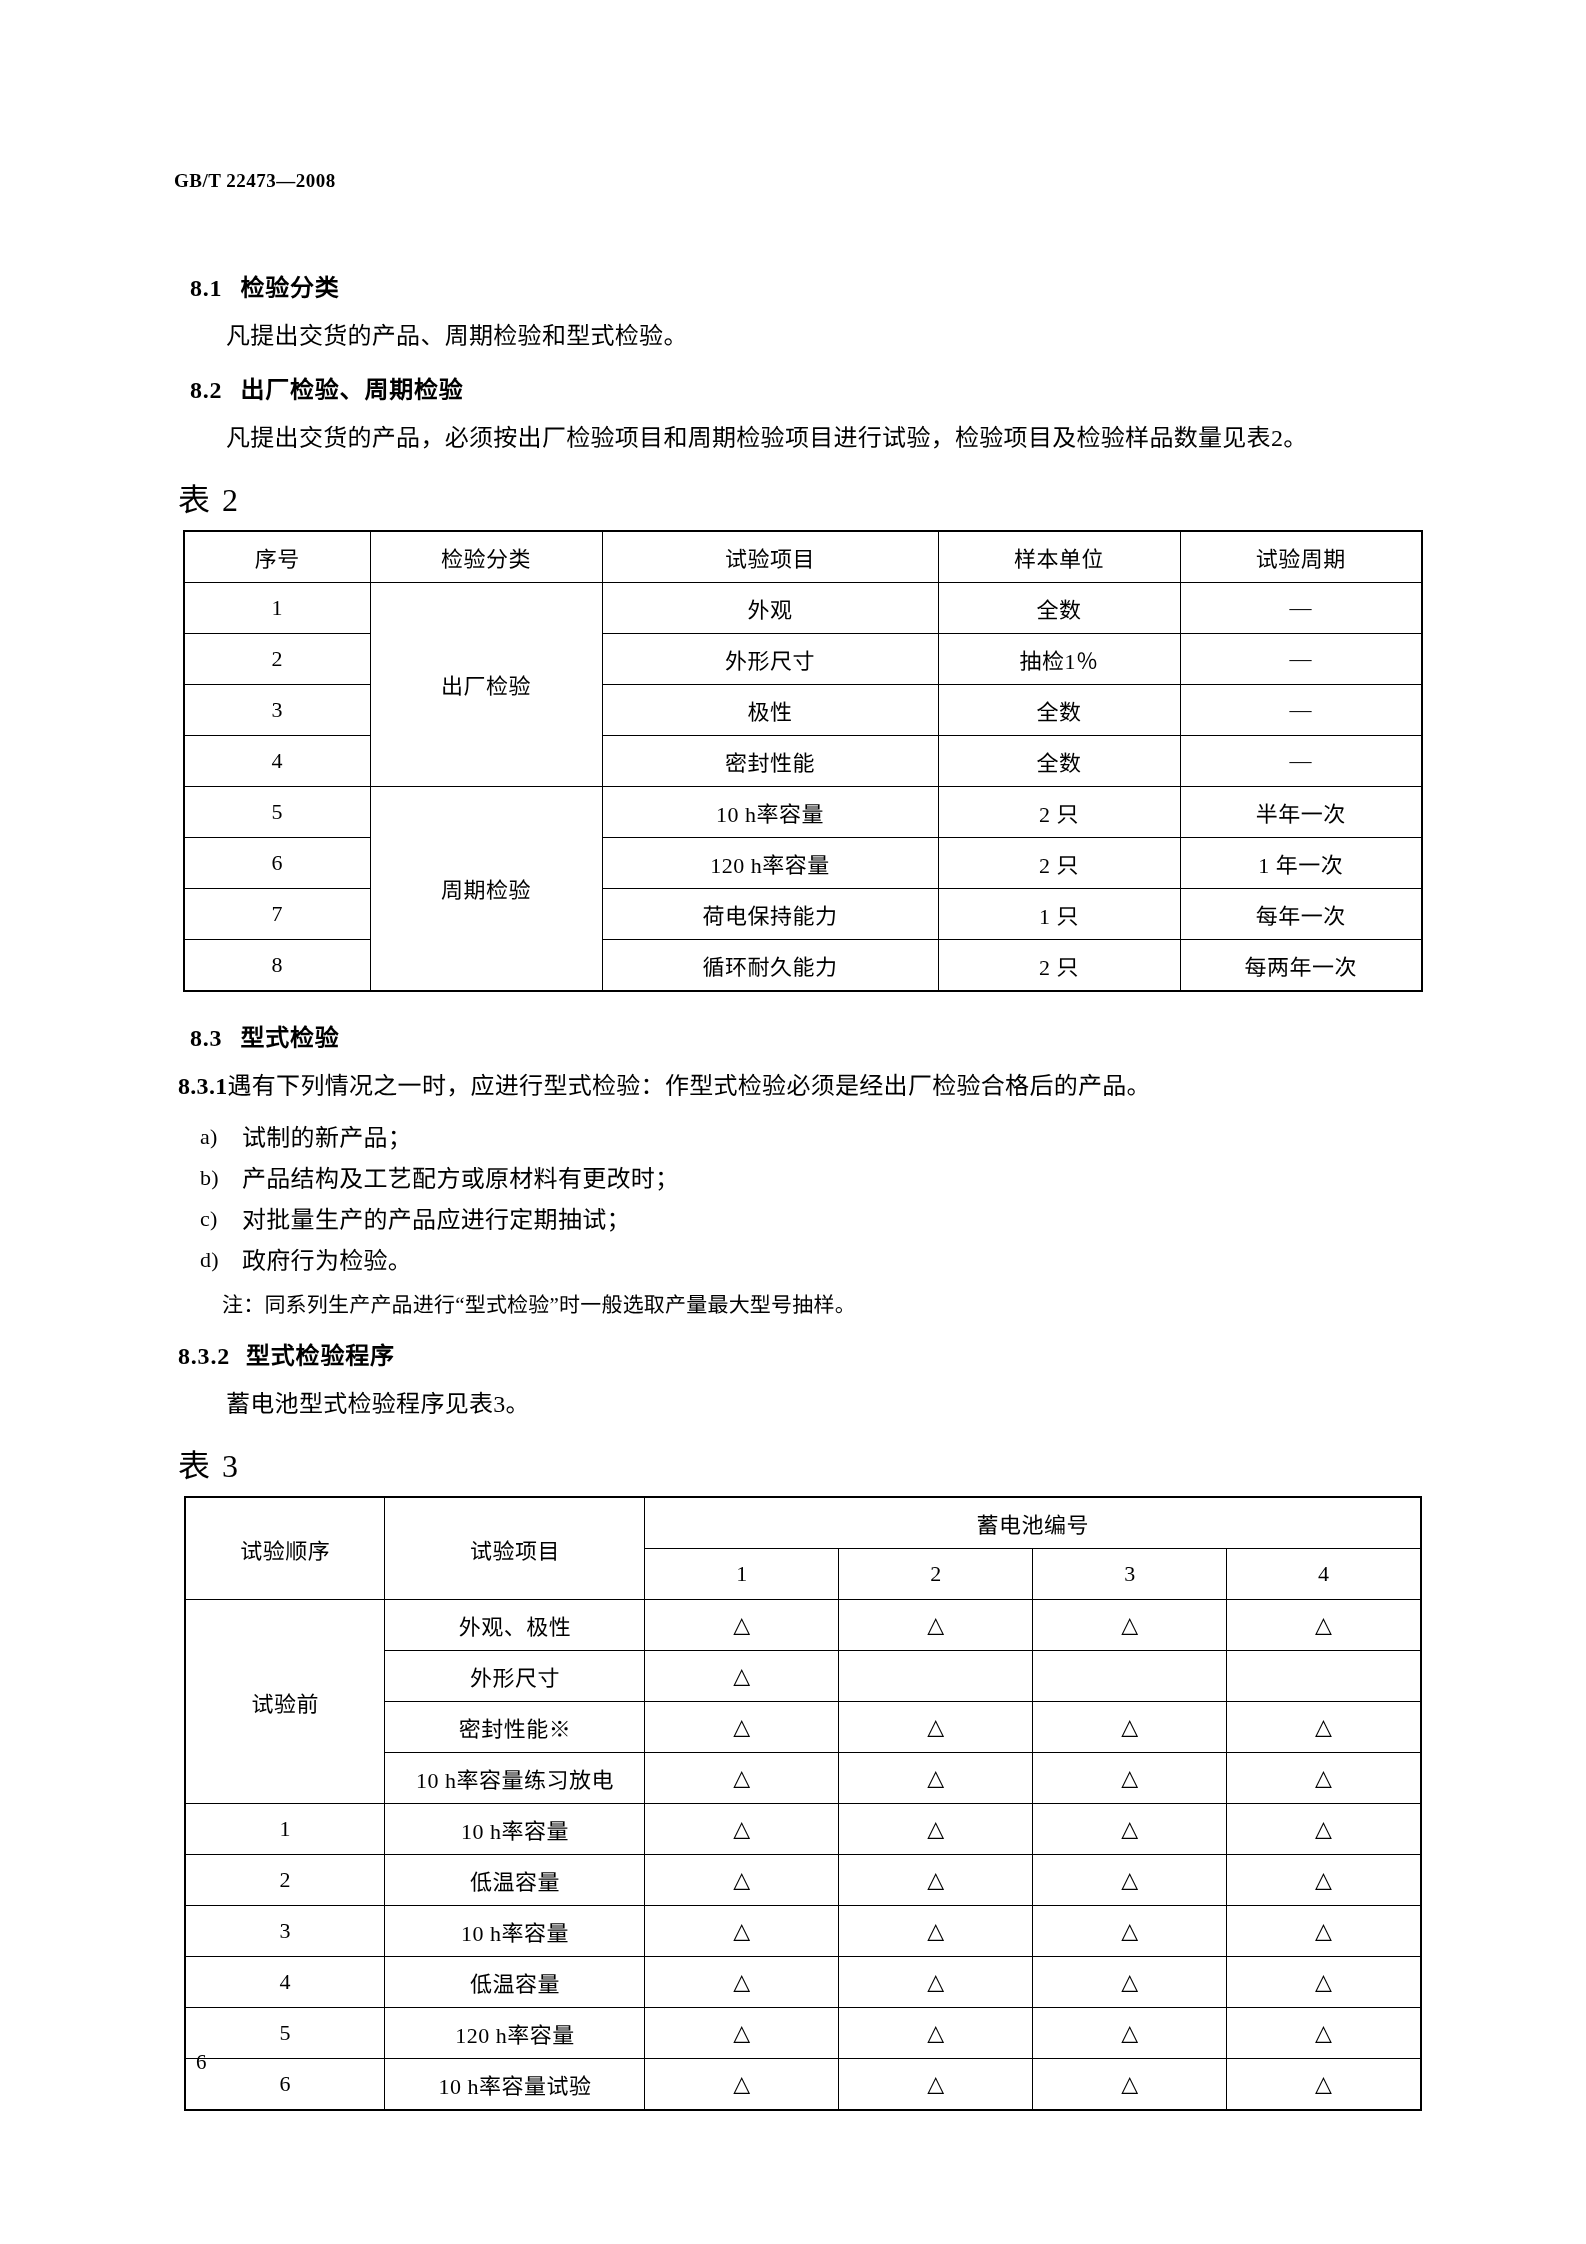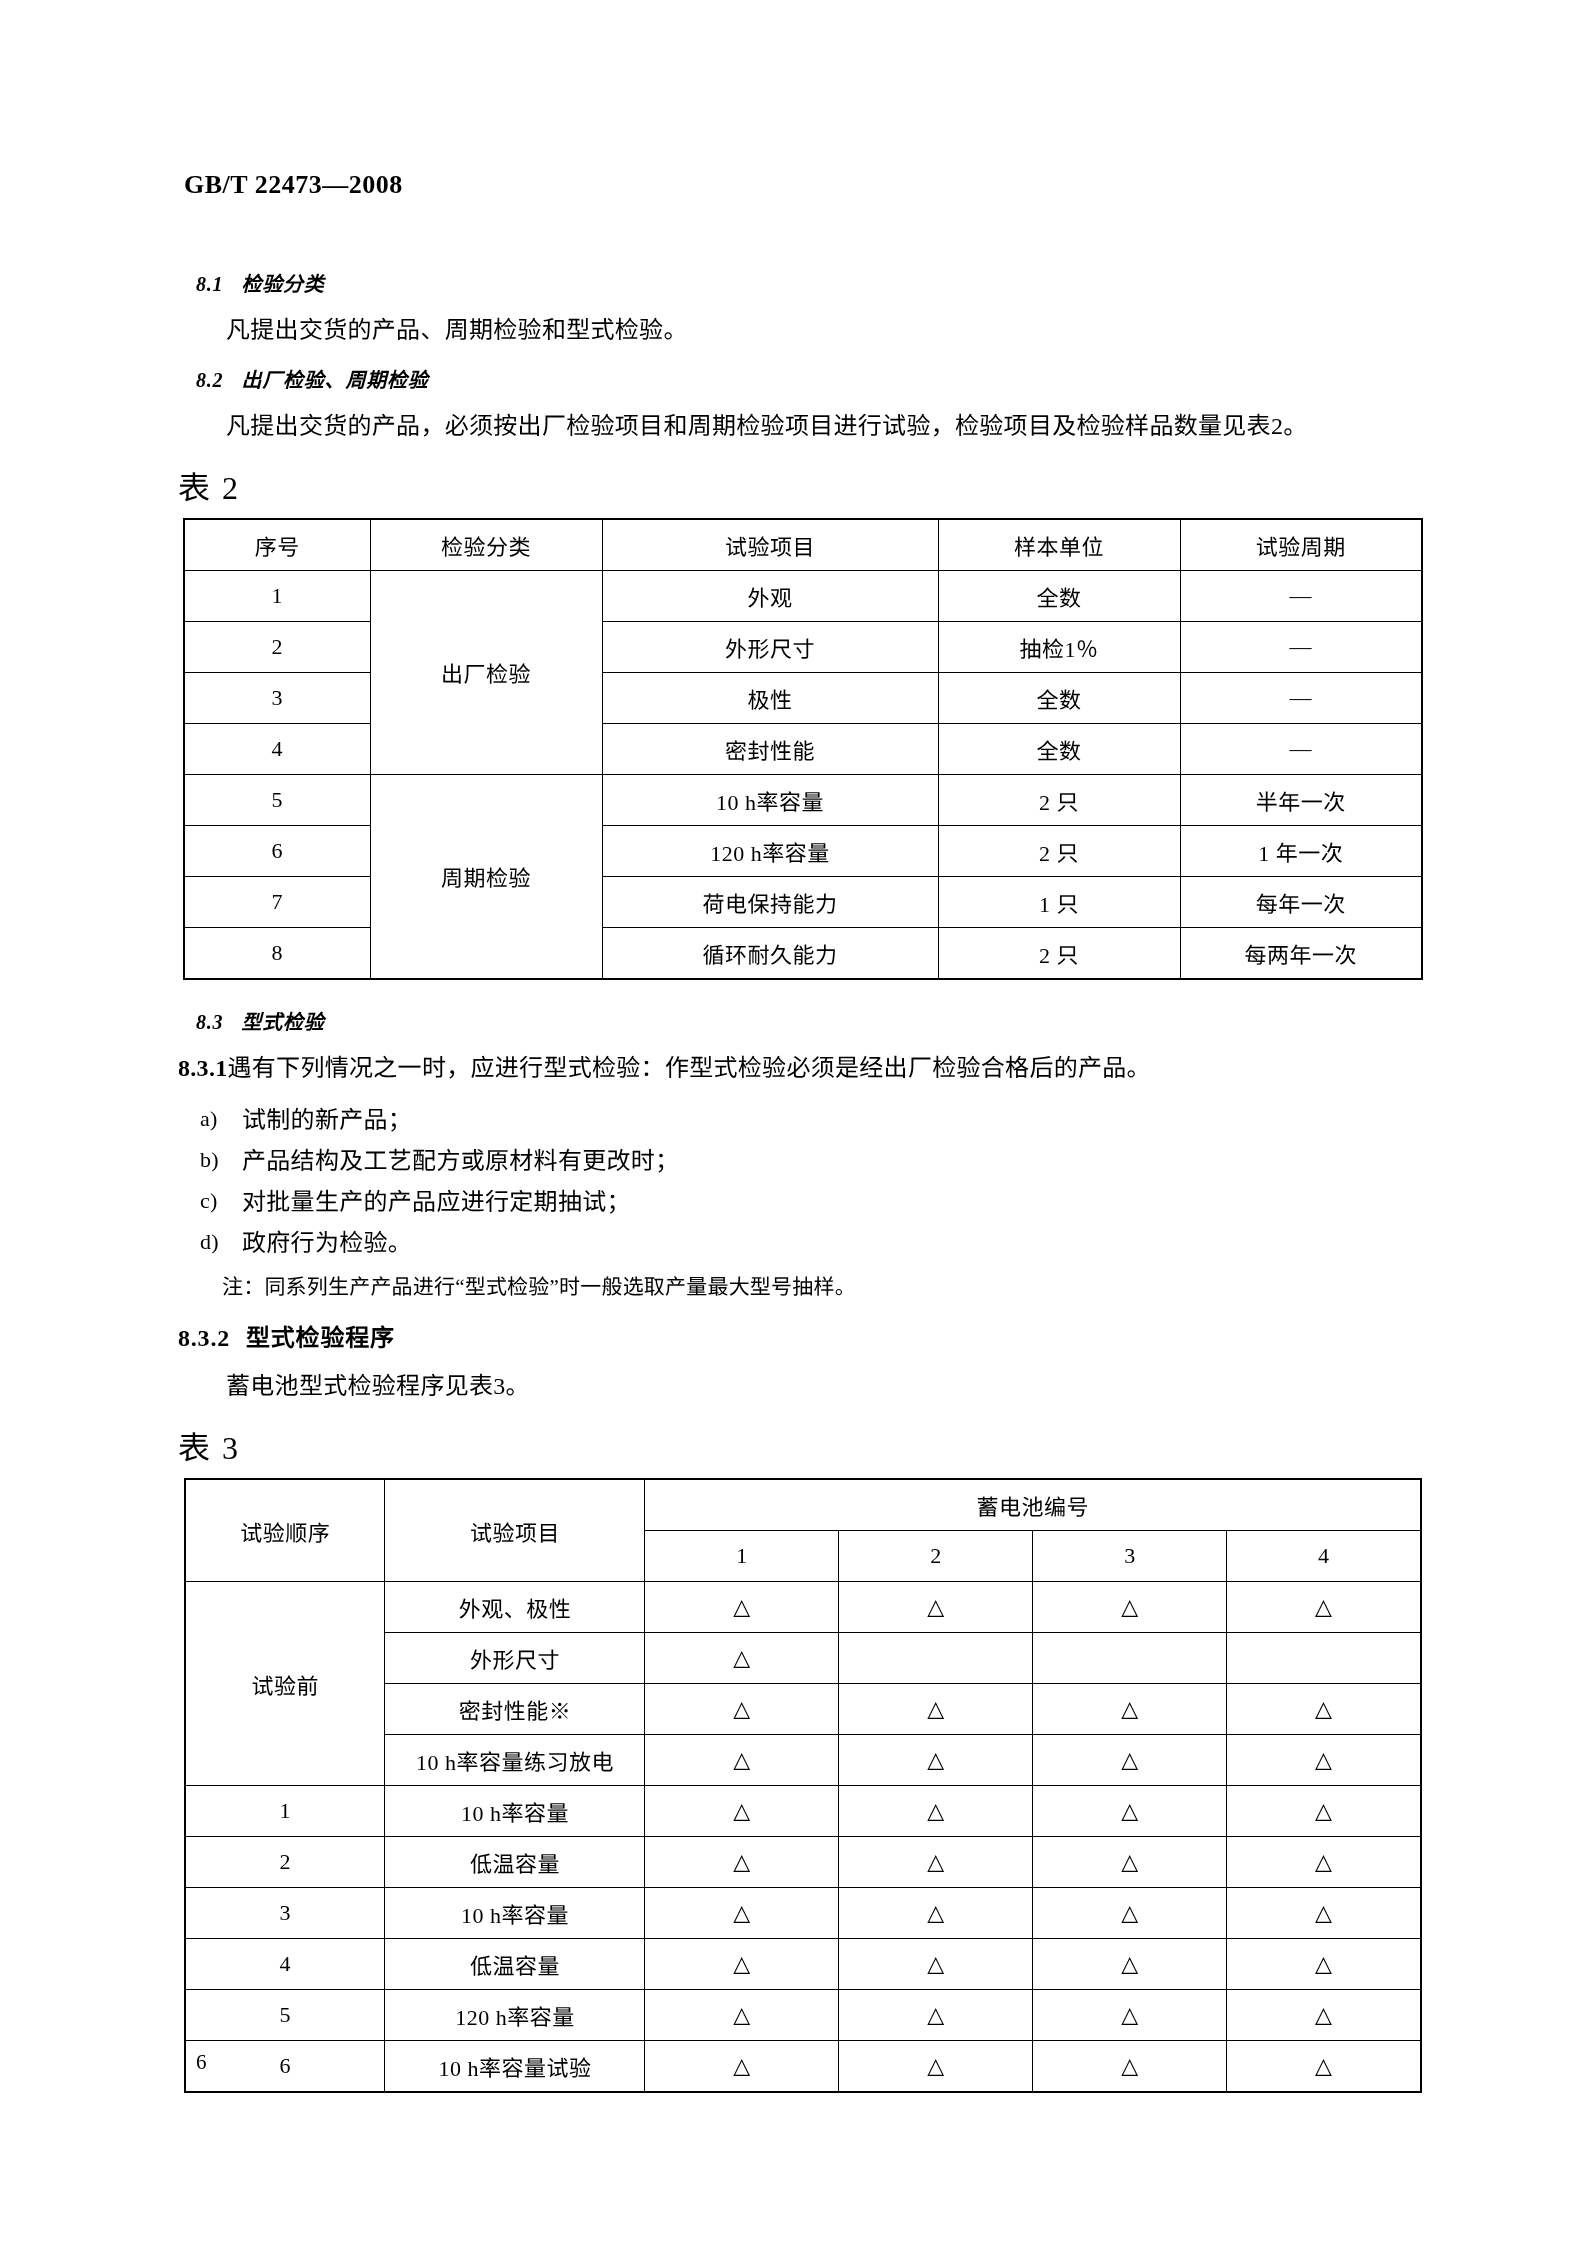--- a/index.html
+++ b/index.html
@@ -14,24 +14,24 @@
     height: 2244px;
     background: #ffffff;
     font-family: "Liberation Serif", "DejaVu Serif", serif;
     color: #000000;
     overflow: hidden;
   }
 
   
   .doc-header {
     position: absolute;
-    left: 184px;
+    left: 174px;
     top: 170px;
     font-family: "Liberation Serif", "DejaVu Serif", serif;
-    font-size: 26px;
+    font-size: 19px;
     font-weight: bold;
     letter-spacing: 0.5px;
   }
 
   
   .body-flow {
     position: absolute;
     left: 178px;
     top: 268px;
     width: 1250px;
@@ -39,25 +39,24 @@
 
   .h1 {
     font-size: 25px;
     font-weight: bold;
     margin: 0 0 30px 0;
     letter-spacing: 1px;
   }
   .h1 .num { margin-right: 22px; }
 
   .h2 {
-    font-size: 20px;
+    font-size: 24px;
     font-weight: bold;
-    margin: 0 0 14px 18px;
+    margin: 0 0 14px 12px;
     letter-spacing: 0.8px;
-    font-style: italic;
   }
   .h2 .num { margin-right: 18px; }
 
   .h3 {
     font-size: 24px;
     font-weight: bold;
     margin: 0 0 14px 0;
     letter-spacing: 0.8px;
   }
   .h3 .num { margin-right: 16px; text-align: right; }

